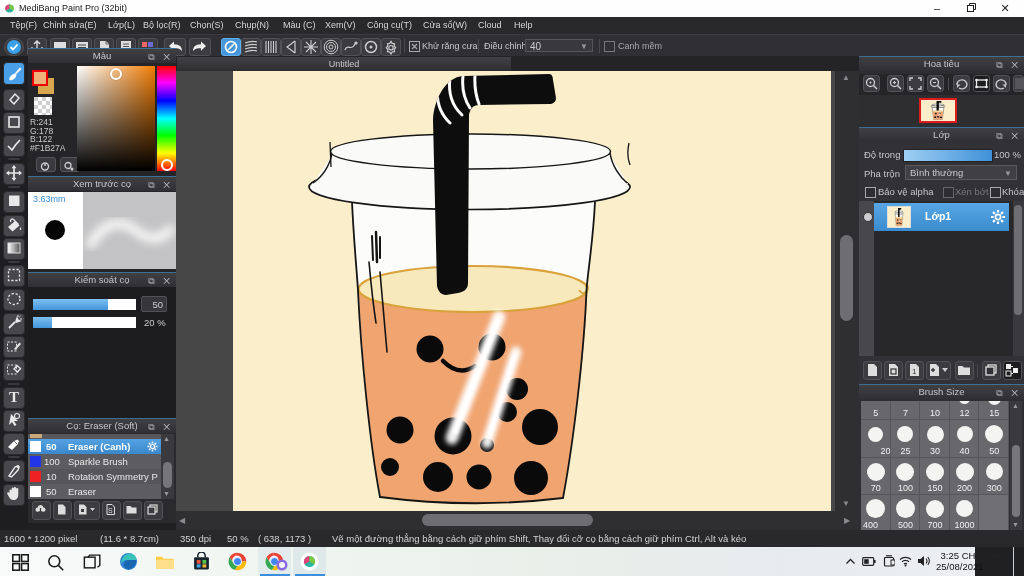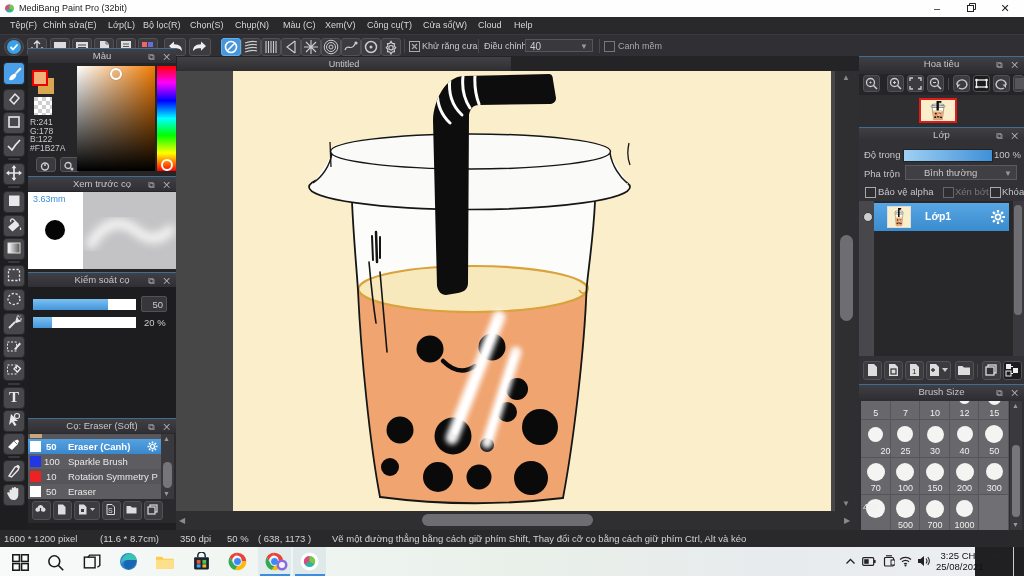--- a/index.html
+++ b/index.html
@@ -524,21 +524,21 @@
           </svg></div>
     </div>
   </div>
 
   <div class="panel" style="left:0;top:71px;width:165px;height:257px;background:#323236">
     <div class="ptitle">Lớp<span class="pbtns">⧉&nbsp;✕</span></div>
     <span class="abs" style="left:5px;top:21px;color:#c6c6c9;font-size:9.5px">Độ trong</span>
     <div class="abs" style="left:44px;top:21px;width:88px;height:11px;background:linear-gradient(90deg,#9fd0f4,#3f90d8);border:1px solid #222"></div>
     <span class="abs" style="left:135px;top:21px;color:#c6c6c9;font-size:9.5px;white-space:nowrap">100 %</span>
     <span class="abs" style="left:5px;top:40px;color:#c6c6c9;font-size:9.5px">Pha trộn</span>
-    <div class="abs" style="left:46px;top:37px;width:112px;height:15px;background:#3f3f44;border:1px solid #5a5a5e;box-sizing:border-box;color:#c9c9cc;font-size:10px;line-height:13px;padding-left:18px;font-size:9.5px">Bình thường<span style="position:absolute;right:4px;top:1px;color:#999;font-size:8px">▼</span></div>
+    <div class="abs" style="left:46px;top:37px;width:112px;height:15px;background:#3f3f44;border:1px solid #5a5a5e;box-sizing:border-box;color:#c9c9cc;font-size:10px;line-height:13px;padding-left:4px;font-size:9.5px">Bình thường<span style="position:absolute;right:4px;top:1px;color:#999;font-size:8px">▼</span></div>
     <div class="abs cb" style="left:6px;top:59px"></div>
       <span class="abs" style="left:19px;top:58px;color:#c6c6c9;font-size:9.5px">Bảo vệ alpha</span>
     <div class="abs cb" style="left:84px;top:59px;border-color:#666"></div>
       <span class="abs" style="left:96px;top:58px;color:#77777a;font-size:9.5px">Xén bớt</span>
     <div class="abs cb" style="left:131px;top:59px"></div>
       <span class="abs" style="left:143px;top:58px;color:#c6c6c9;font-size:9.5px">Khóa</span>
 
     <div class="abs" style="left:0;top:73px;width:154px;height:155px;background:#28282b">
       <div class="abs" style="left:0;top:0;width:15px;height:155px;background:#48484c"></div>
       <div class="abs" style="left:4px;top:11px;width:8px;height:8px;border-radius:50%;background:#cdcdd0;border:1px solid #333"></div>
@@ -638,21 +638,21 @@
       <div class="bnum" style="left:0px;top:81.5px;width:29.6px">70</div>
       <div class="bcirc" style="left:35.4px;top:61.5px;width:18px;height:18px"></div>
       <div class="bnum" style="left:29.6px;top:81.5px;width:29.6px">100</div>
       <div class="bcirc" style="left:65.0px;top:61.5px;width:18px;height:18px"></div>
       <div class="bnum" style="left:59.2px;top:81.5px;width:29.6px">150</div>
       <div class="bcirc" style="left:94.6px;top:61.5px;width:18px;height:18px"></div>
       <div class="bnum" style="left:88.8px;top:81.5px;width:29.6px">200</div>
       <div class="bcirc" style="left:124.7px;top:62.0px;width:17px;height:17px"></div>
       <div class="bnum" style="left:118.4px;top:81.5px;width:29.6px">300</div>
       <div class="bcirc" style="left:5.3px;top:98.0px;width:19px;height:19px"></div>
-      <div class="bnum" style="left:0px;top:101px;width:19px">400</div>
+      <div class="bnum" style="left:0px;top:119px;width:19px">400</div>
       <div class="bcirc" style="left:34.9px;top:98.0px;width:19px;height:19px"></div>
       <div class="bnum" style="left:29.6px;top:118.5px;width:29.6px">500</div>
       <div class="bcirc" style="left:65.0px;top:98.5px;width:18px;height:18px"></div>
       <div class="bnum" style="left:59.2px;top:118.5px;width:29.6px">700</div>
       <div class="bcirc" style="left:95.1px;top:99.0px;width:17px;height:17px"></div>
       <div class="bnum" style="left:88.8px;top:118.5px;width:29.6px">1000</div>
     </div>
     <div class="abs" style="left:151px;top:16px;width:12px;height:130px;background:#3a3a3e">
       <div class="abs" style="left:2px;top:1px;color:#999;font-size:7px">▲</div>
       <div class="abs" style="left:2px;top:44px;width:8px;height:72px;background:#77777b;border-radius:4px"></div>

